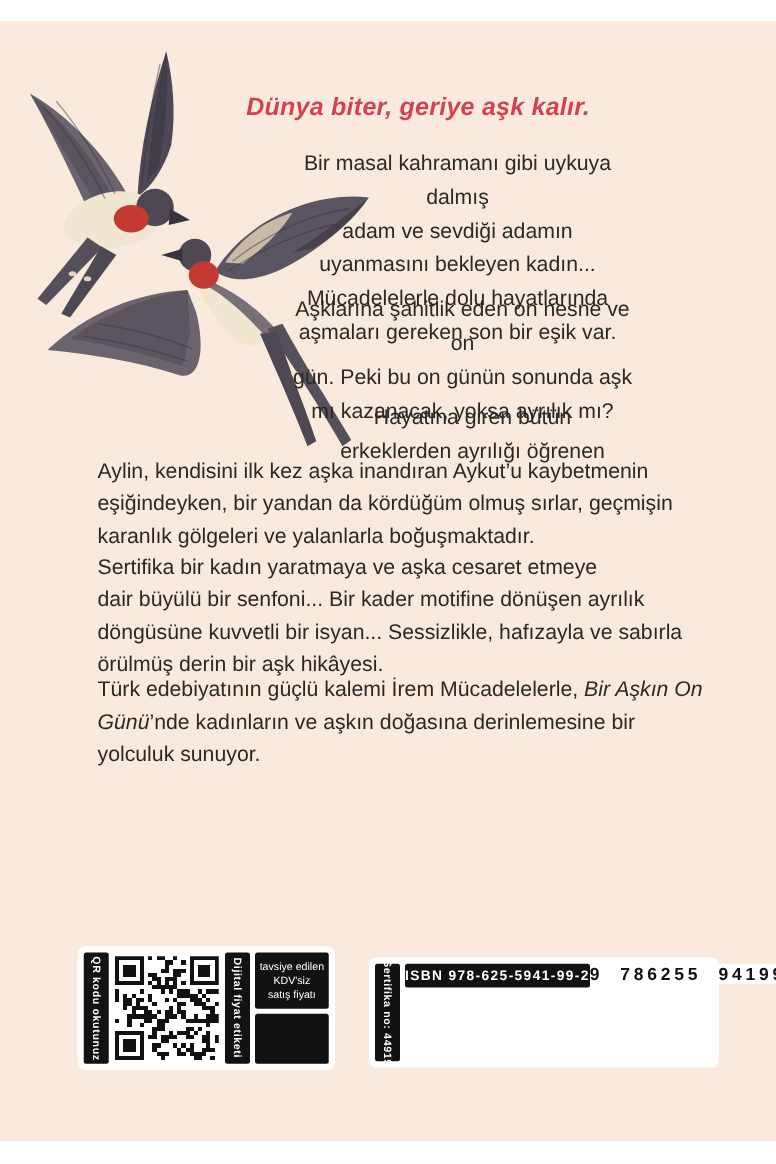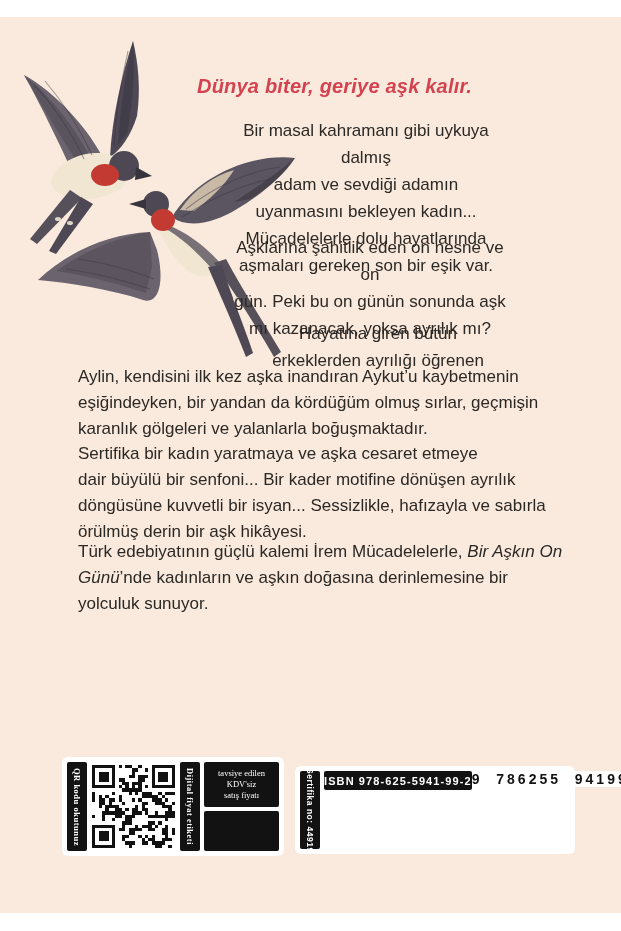--- a/index.html
+++ b/index.html
@@ -25,21 +25,21 @@
   .p1{position:absolute;left:220px;top:100px;width:292px;}
   .p2{position:absolute;left:225px;top:217px;width:290px;}
   .p3a{position:absolute;left:258px;top:303px;width:240px;}
   .p3b{position:absolute;left:78px;top:347px;width:490px;}
   .p4{position:absolute;left:78px;top:424px;width:505px;}
   .p5{position:absolute;left:78px;top:522px;width:487px;font-size:17px;line-height:26px;color:var(--ink);text-align:left;}
   .p5 .it{font-style:italic;}
 
   
   .panel{position:absolute;background:var(--frame);border-radius:6px;display:flex;gap:4px;padding:5px;}
-  .panel-qr{left:62px;top:740px;width:222px;height:99px;font-family:Liberation Serif, serif;}
+  .panel-qr{left:62px;top:740px;width:206px;height:99px;}
   .panel-bar{left:295px;top:749px;width:280px;height:88px;}
 
   .vstrip{background:var(--panel-black);color:#fff;writing-mode:vertical-rl;text-align:center;
           font-size:8.5px;font-weight:bold;letter-spacing:.5px;width:20px;border-radius:2px;
           display:flex;align-items:center;justify-content:center;white-space:nowrap;}
 
   .qr-box{width:85px;height:89px;background:#fff;display:flex;align-items:center;justify-content:center;}
   .qr-box svg{width:83px;height:83px;display:block;}
 
   .price-col{flex:1;display:flex;flex-direction:column;gap:4px;}

